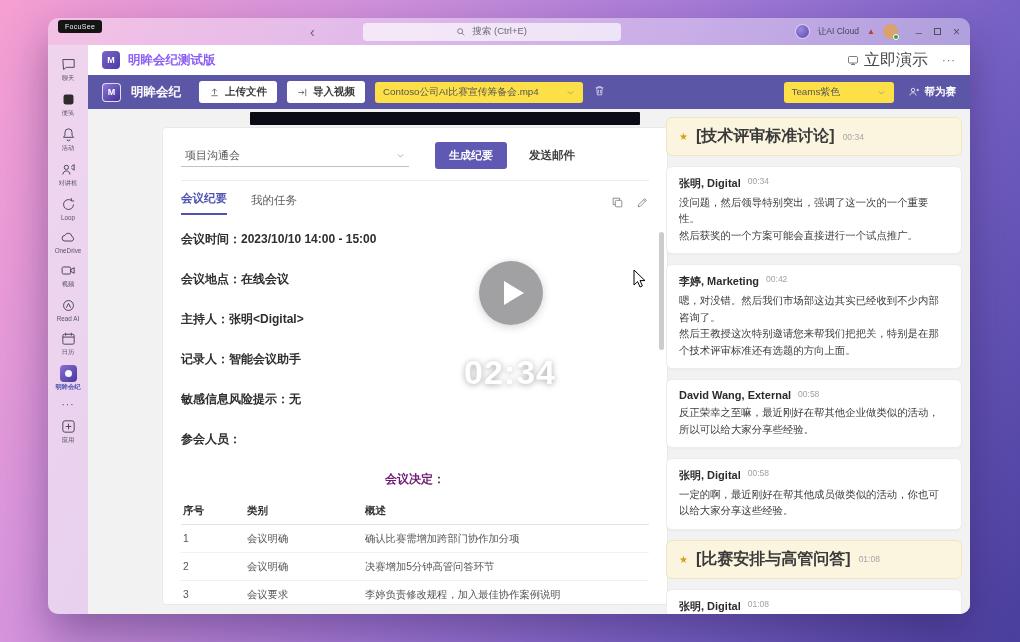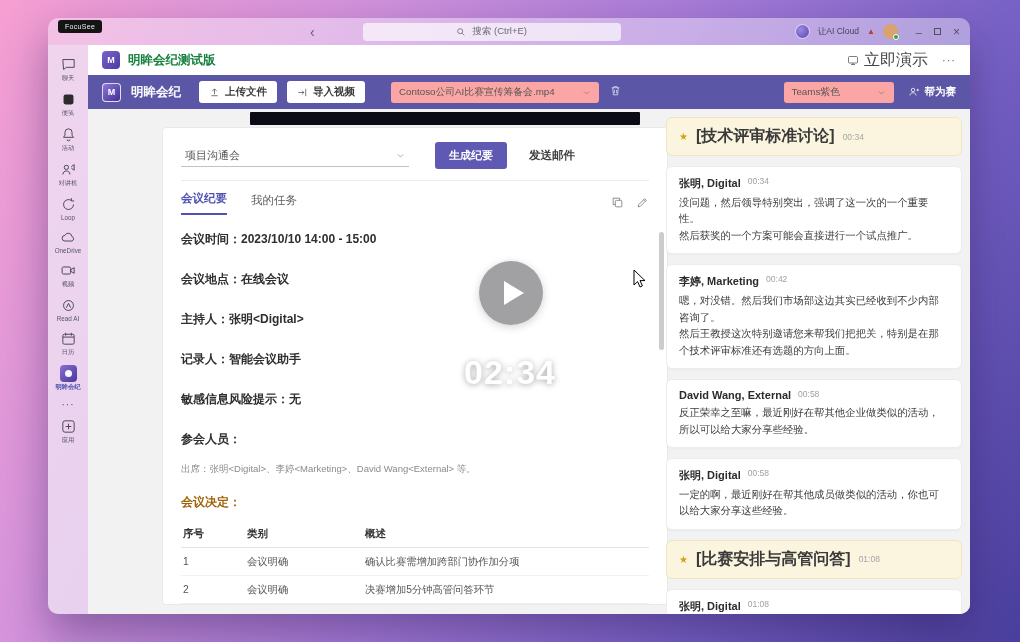--- a/index.html
+++ b/index.html
@@ -32,31 +32,31 @@
   .rail-item svg{stroke:#4a4a55;fill:none;stroke-width:1.4;}
   .rlabel{font-size:6.3px;color:#55555f;max-width:38px;overflow:hidden;white-space:nowrap;text-align:center;}
   .rail-item.active .rlabel{color:#4f52b2;font-weight:bold;}
   .applogo-sq{width:17px;height:17px;border-radius:4px;background:linear-gradient(135deg,#8a6fd0,#4636a0);display:flex;align-items:center;justify-content:center;}
   .applogo-sq b{width:7px;height:7px;border-radius:50%;background:#fff;opacity:.95;}
   .rail-dots{color:#55555f;font-size:10px;letter-spacing:1px;line-height:10px;}
   .content{flex:1;background:#fff;display:flex;flex-direction:column;min-width:0;}
   
   .appheader{height:30px;flex:none;display:flex;align-items:center;padding:0 14px;background:#fff;}
   .ah-logo{width:18px;height:18px;border-radius:4px;background:linear-gradient(135deg,#7b64c8,#4c3ba4);display:flex;align-items:center;justify-content:center;color:#fff;font-size:9px;font-weight:bold;}
-  .ah-title{font-size:12.5px;font-weight:bold;color:#15803d;margin-left:8px;flex:1;}
+  .ah-title{font-size:12.5px;font-weight:bold;color:#8b5cf6;margin-left:8px;flex:1;}
   .demo-btn{display:flex;align-items:center;gap:5px;font-size:16px;color:#464646;}
   .demo-btn svg{stroke:#464646;fill:none;stroke-width:1.4;}
   .ah-more{color:#666;font-size:11px;margin-left:14px;letter-spacing:1px;}
   
   .toolbar{height:34px;flex:none;background:#5c56a6;display:flex;align-items:center;padding:0 14px;gap:10px;}
   .t-logo{width:19px;height:19px;border-radius:4px;background:linear-gradient(135deg,#8d77d6,#3f2f96);border:1px solid rgba(255,255,255,.8);display:flex;align-items:center;justify-content:center;color:#fff;font-size:9px;font-weight:bold;}
   .t-name{color:#fff;font-size:12.5px;font-weight:bold;margin-right:8px;}
   .tbtn{background:#fff;color:#3d3d3d;font-size:10.5px;font-weight:bold;border-radius:3px;padding:4px 10px;display:flex;align-items:center;gap:5px;cursor:pointer;}
   .tbtn svg{stroke:#3d3d3d;fill:none;stroke-width:1.5;}
-  .tselect{background:#fca5a5;border-radius:3px;padding:4px 8px;font-size:9.8px;color:#555;display:flex;align-items:center;justify-content:space-between;cursor:pointer;margin-left:16px;}
+  .tselect{background:#fde047;border-radius:3px;padding:4px 8px;font-size:9.8px;color:#555;display:flex;align-items:center;justify-content:space-between;cursor:pointer;}
   .file-select{width:208px;}
   .theme-select{width:110px;margin-left:auto;}
   .chev{stroke:#777;fill:none;stroke-width:1.6;flex:none;margin-left:6px;}
   .t-trash svg{stroke:rgba(255,255,255,.85);fill:none;stroke-width:1.4;}
   .t-join{display:flex;align-items:center;gap:5px;color:#fff;font-size:10.5px;font-weight:bold;margin-left:4px;cursor:pointer;}
   .t-join svg{stroke:#fff;fill:none;stroke-width:1.5;}
   
   .main{flex:1;background:#f2f2f2;position:relative;overflow:hidden;}
   .meeting-card{position:absolute;left:74px;top:18px;width:506px;height:478px;background:#fff;border:1px solid #e9e9e9;border-radius:4px;padding:14px 18px 0 18px;overflow:hidden;}
   .mc-toprow{display:flex;align-items:center;padding-bottom:11px;border-bottom:1px solid #ececec;}
@@ -64,21 +64,21 @@
   .gen-btn{background:#5f59b3;color:#fff;font-size:11px;font-weight:bold;border:none;border-radius:3px;padding:6px 14px;margin-left:26px;cursor:pointer;}
   .mail-btn{font-size:11.5px;font-weight:bold;color:#3f3f3f;margin-left:22px;cursor:pointer;}
   .mc-tabs{display:flex;align-items:flex-end;padding-top:9px;height:34px;}
   .tab{font-size:11.5px;color:#5f5f5f;margin-right:24px;padding-bottom:7px;cursor:pointer;}
   .tab.active{color:#4f52b2;font-weight:bold;border-bottom:2.5px solid #4f52b2;}
   .mc-tabicons{margin-left:auto;display:flex;gap:12px;padding-bottom:6px;}
   .mc-tabicons svg{stroke:#6e6e6e;fill:none;stroke-width:1.4;cursor:pointer;}
   .mc-body{padding-top:16px;}
   .mline{font-size:12px;font-weight:bold;color:#2e2e2e;margin-bottom:23px;}
   .attendees{font-size:9.5px;color:#8b8b8b;font-weight:normal;margin:-8px 0 18px;}
-  .dec-title{font-size:12px;font-weight:bold;color:#a16207;margin-bottom:10px;}
+  .dec-title{font-size:12px;font-weight:bold;color:#701a75;margin-bottom:10px;text-align:center;}
   table.dec{width:100%;border-collapse:collapse;font-size:10.3px;}
   table.dec th{text-align:left;padding:6px 2px;color:#333;border-bottom:1px solid #e2e2e2;font-size:10.5px;}
   table.dec td{padding:6.5px 2px;color:#555;border-bottom:1px solid #f1f1f1;}
   .col-no{width:64px;} .col-cat{width:118px;}
   .mc-scroll{position:absolute;right:3px;top:104px;width:5px;height:118px;border-radius:3px;background:#ccc;}
   
   .video-topbar{position:absolute;left:162px;top:3px;width:390px;height:13px;background:#0b0b15;border-radius:1px;}
   .play-btn{position:absolute;left:391px;top:152px;width:64px;height:64px;border-radius:50%;background:rgba(148,148,150,.88);display:flex;align-items:center;justify-content:center;cursor:pointer;box-shadow:0 2px 8px rgba(0,0,0,.18);}
   .play-tri{width:0;height:0;border-left:20px solid #fff;border-top:12px solid transparent;border-bottom:12px solid transparent;margin-left:6px;}
   .video-time{position:absolute;left:352px;top:244px;width:140px;text-align:center;color:#fff;font-size:34px;font-weight:bold;letter-spacing:1px;text-shadow:0 1px 6px rgba(0,0,0,.35);}
@@ -292,21 +292,20 @@
                 </svg>
             </span>
           </div>
           <div class="mc-body">
             <div class="mline"><span>会议时间：</span><span>2023/10/10 14:00 - 15:00</span></div>
             <div class="mline"><span>会议地点：</span><span>在线会议</span></div>
             <div class="mline"><span>主持人：</span><span>张明&lt;Digital&gt;</span></div>
             <div class="mline"><span>记录人：</span><span>智能会议助手</span></div>
             <div class="mline"><span>敏感信息风险提示：</span><span>无</span></div>
             <div class="mline"><span>参会人员：</span></div>
-            <div class="attendees">出席：张明&lt;Digital&gt;、李婷&lt;Marketing&gt;、David Wang&lt;External&gt; 等。</div>
             <div class="dec-title">会议决定：</div>
             <table class="dec">
               <colgroup>
                   <col class="col-no">
                   <col class="col-cat">
                   <col>
                 </colgroup>
               <thead>
                   <tr>
                 <th>序号</th>

